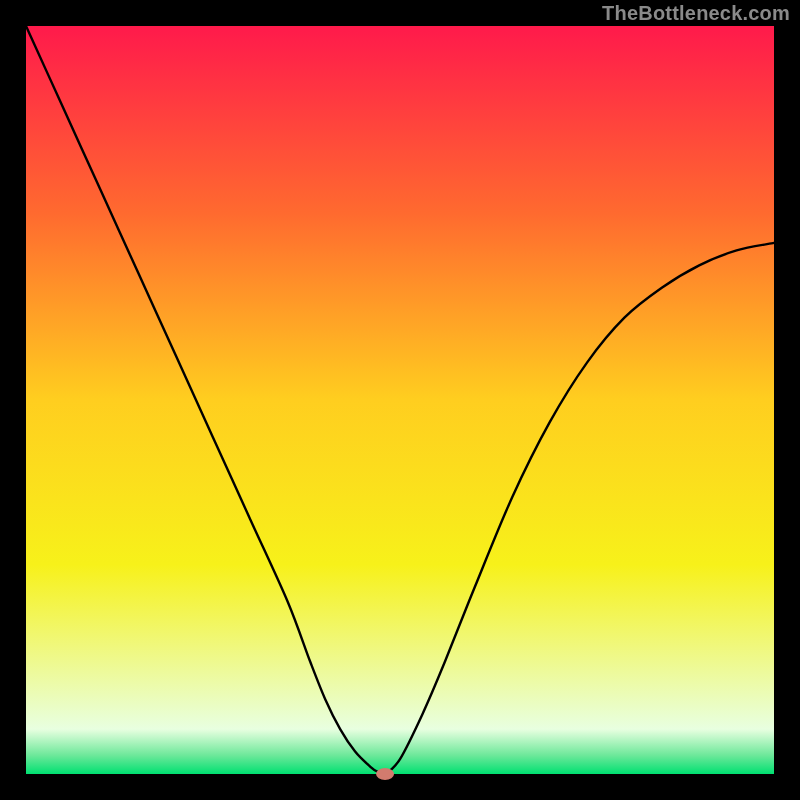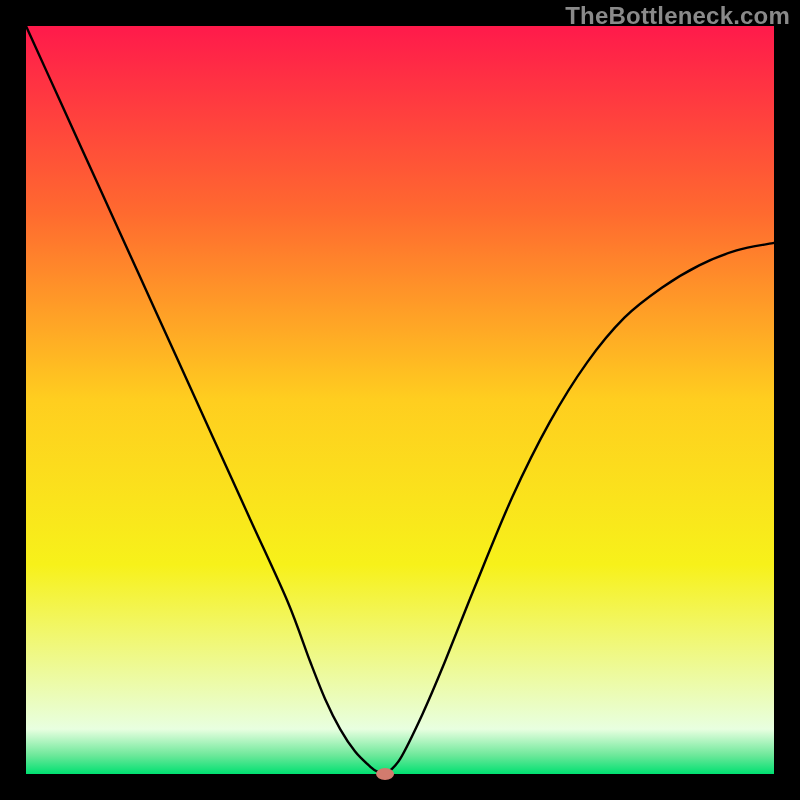--- a/index.html
+++ b/index.html
@@ -16,21 +16,21 @@
     height: 800px;
   }
   svg {
     display: block;
   }
   .watermark {
     position: absolute;
     top: 2px;
     right: 10px;
     font-family: Arial, Helvetica, sans-serif;
-    font-size: 24px;
+    font-size: 20px;
     font-weight: 600;
     color: #8a8a8a;
     letter-spacing: 0.2px;
     user-select: none;
   }
 </style>
 </head>
 <body>
 
 <div class="wrap">

